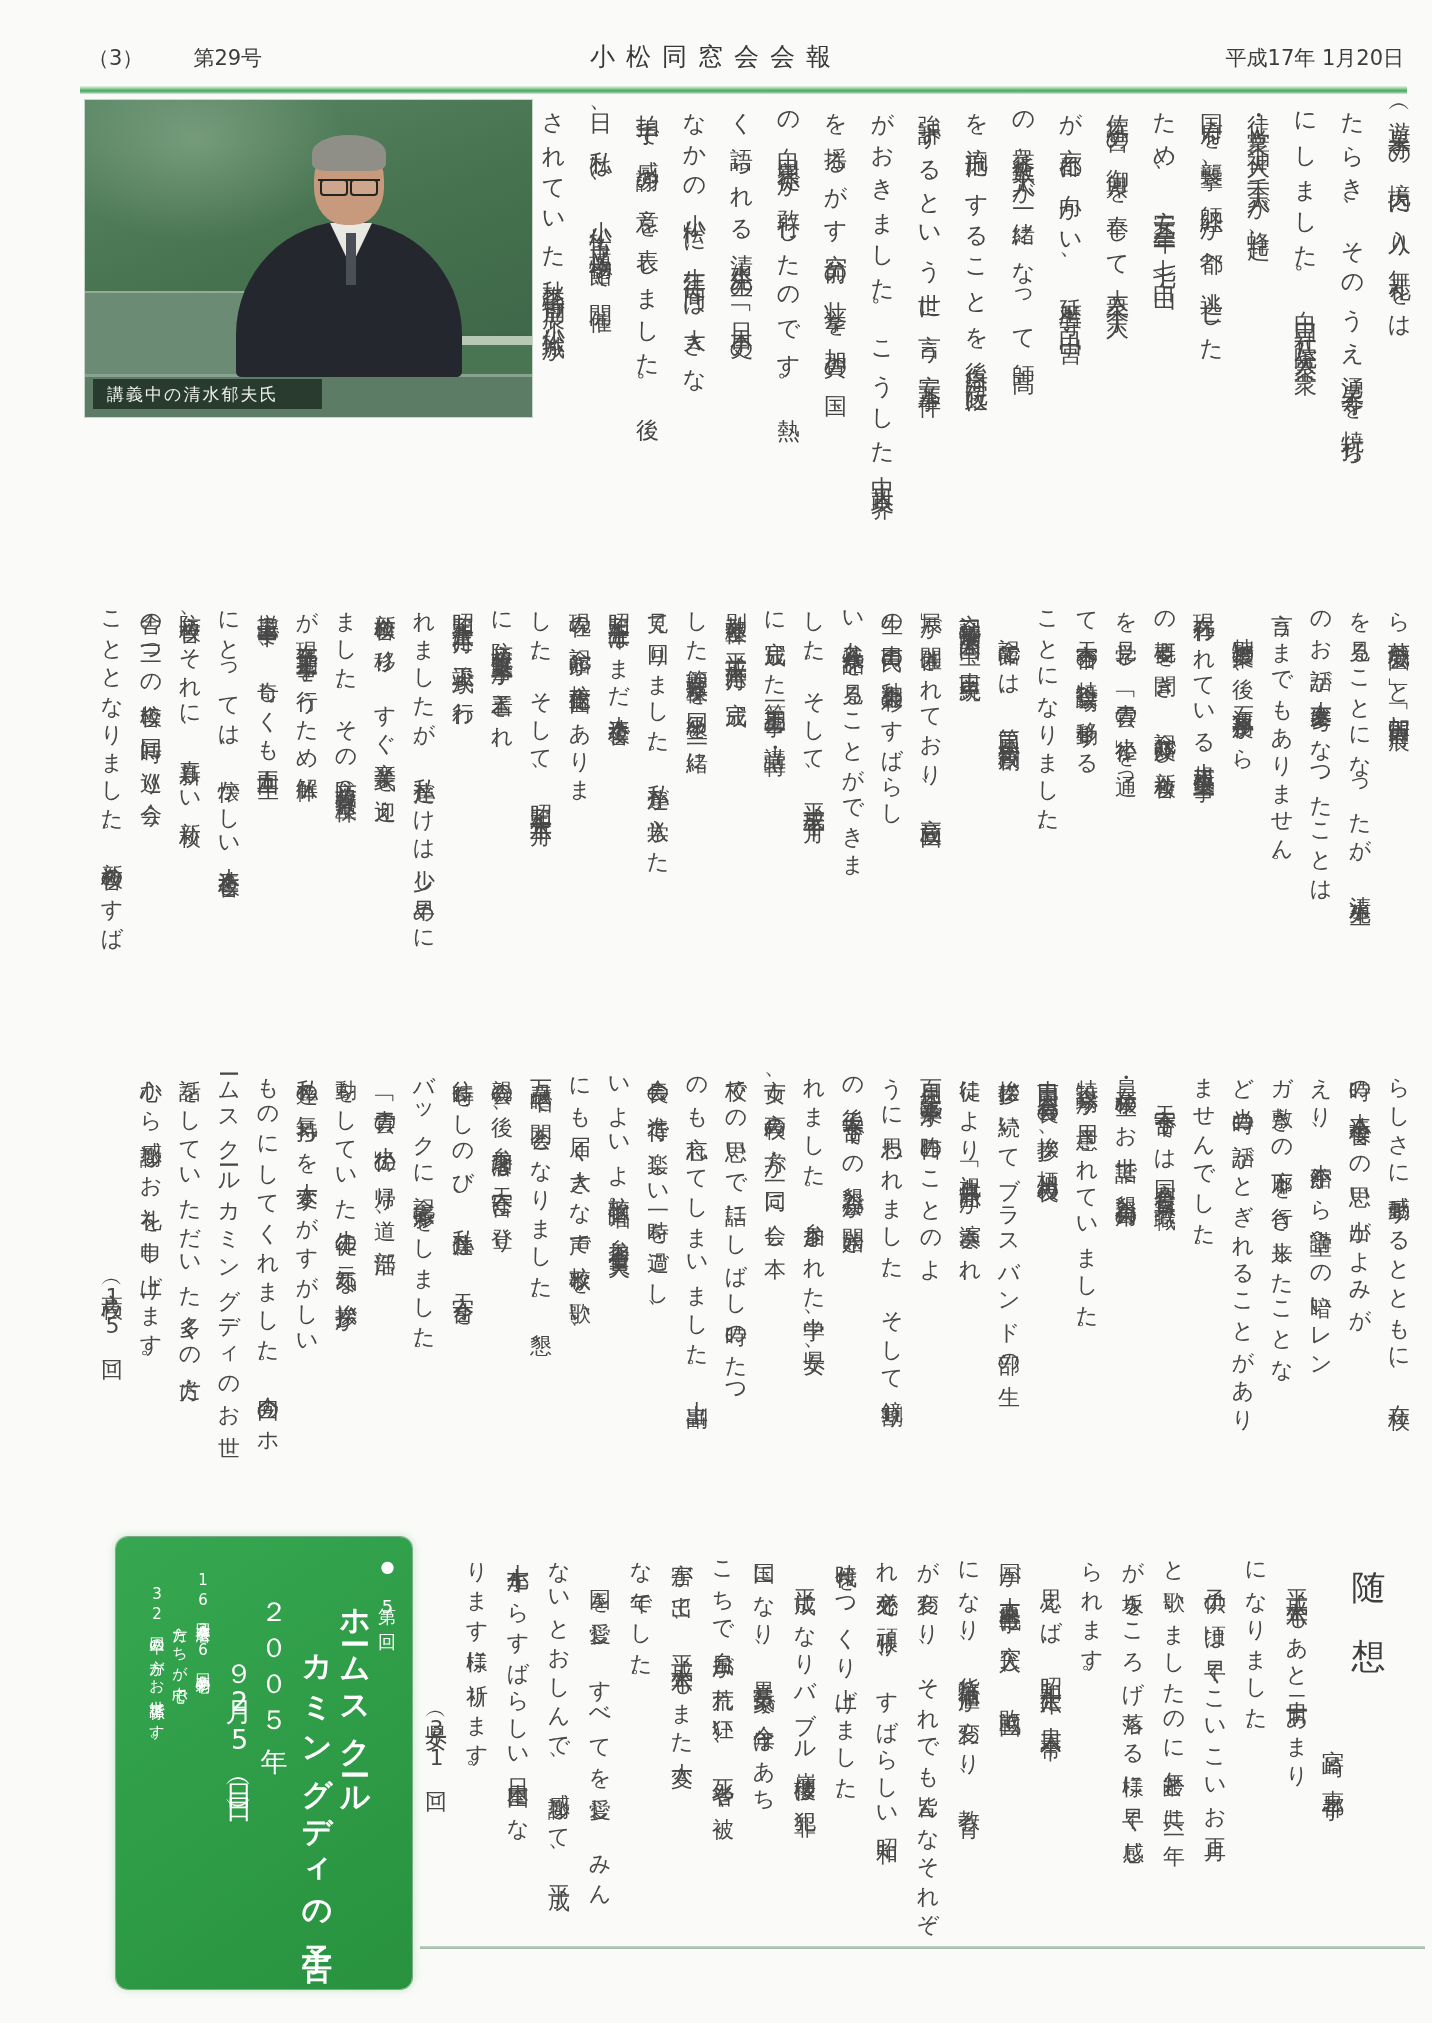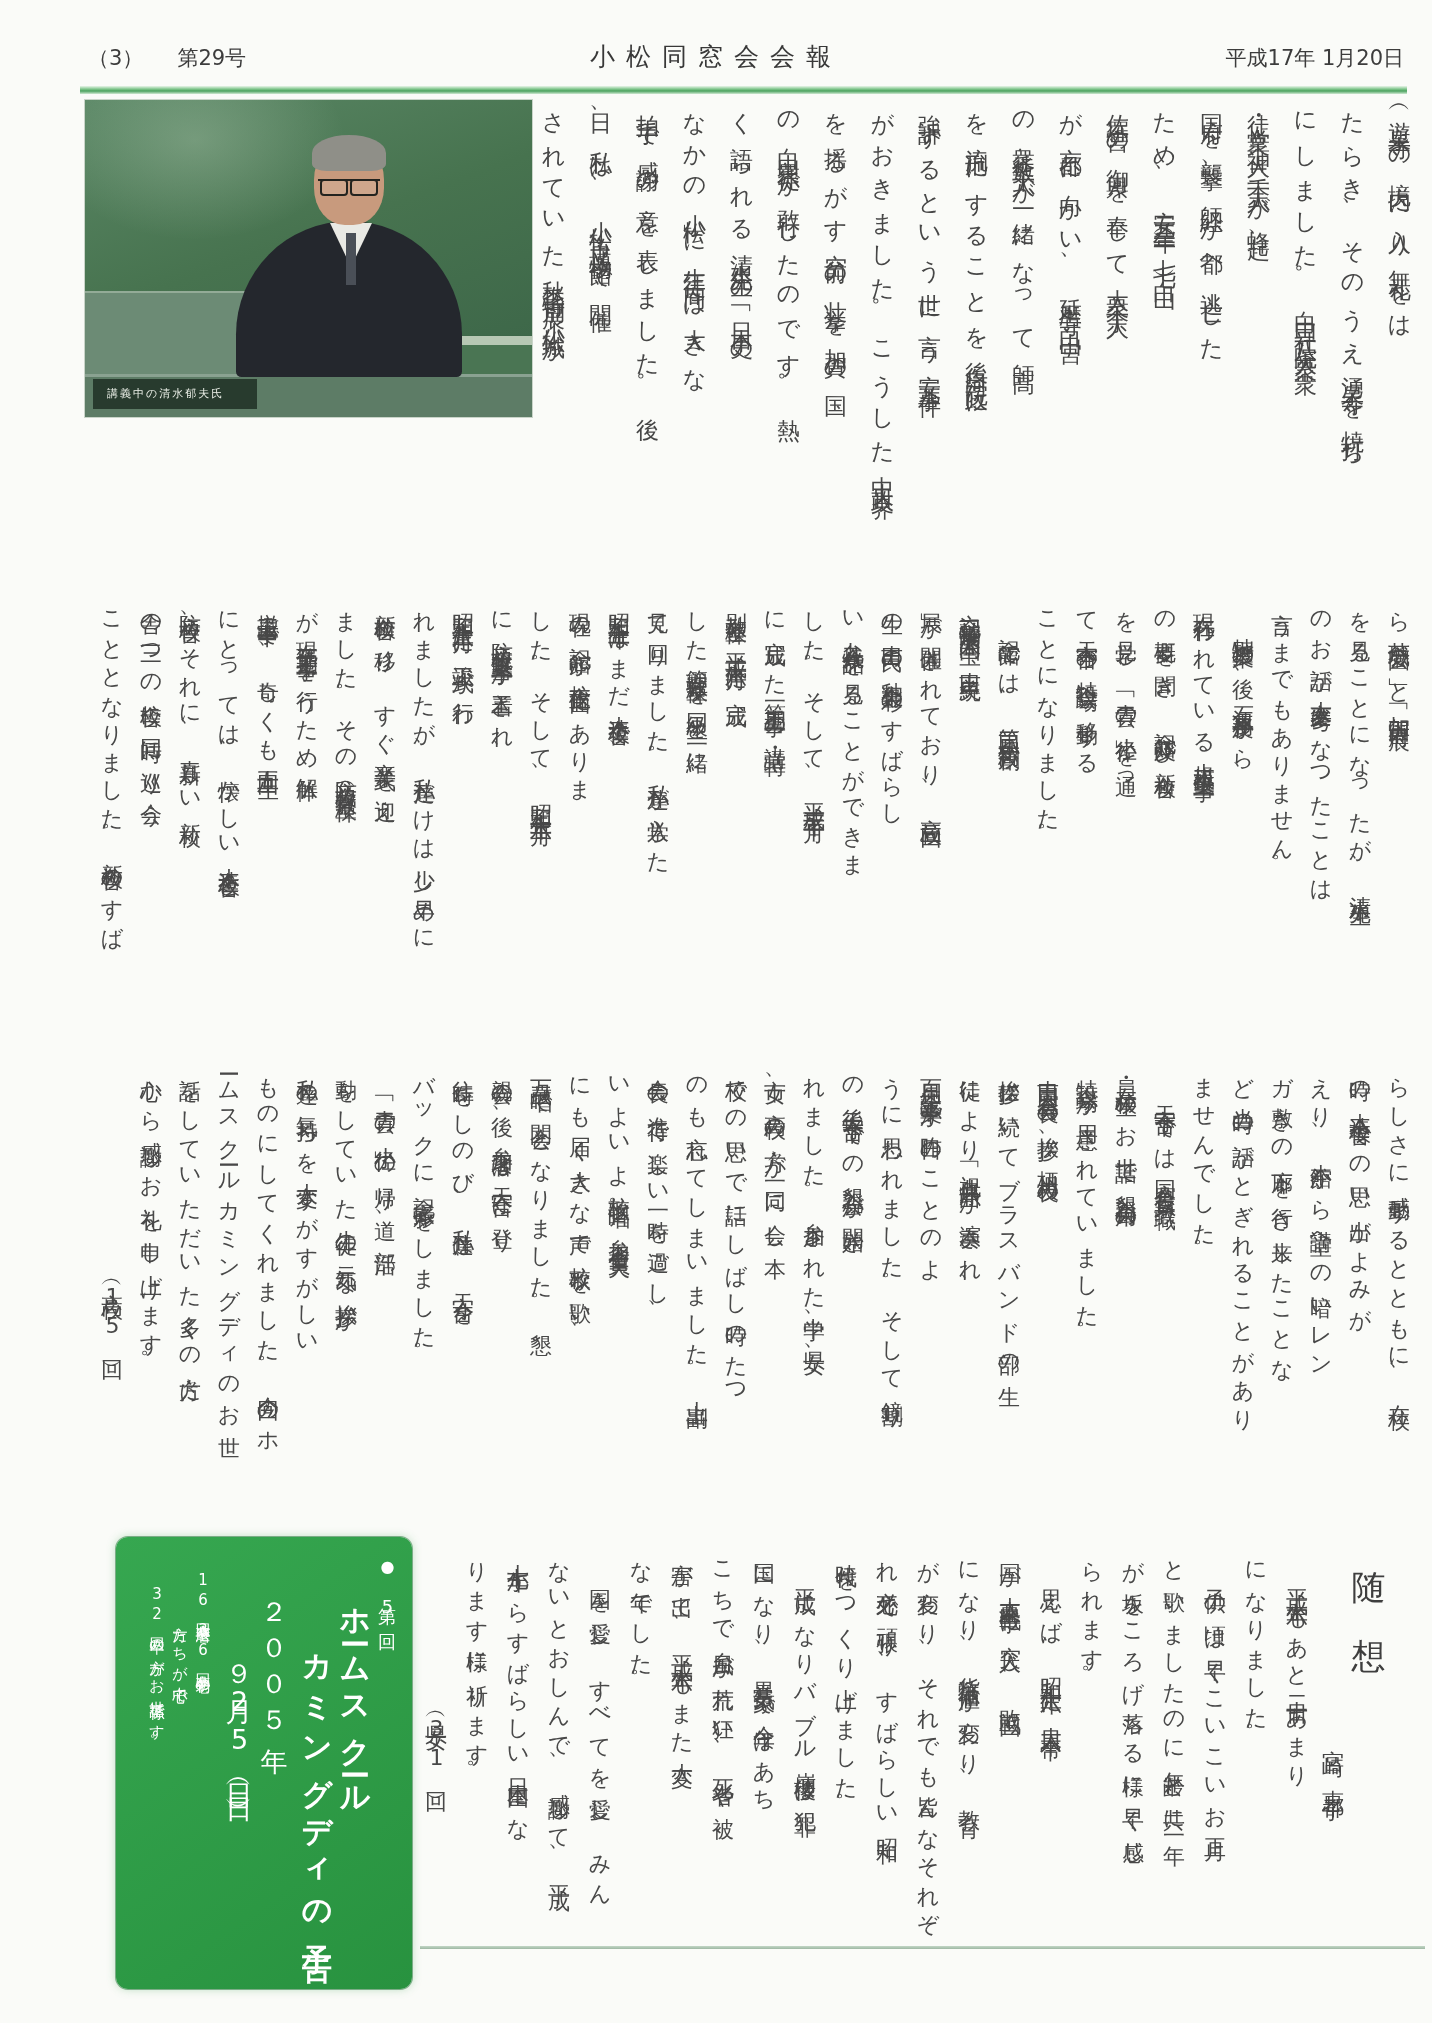--- a/index.html
+++ b/index.html
@@ -4,21 +4,21 @@
 <style>
   html,body{margin:0;padding:0;}
   body{
     width:1432px;height:2023px;position:relative;
     background:#fafbf8;color:#484848;
     font-family:"DejaVu Sans",sans-serif;
     overflow:hidden;
   }
   
   .hdr-left{position:absolute;left:88px;top:44px;font-size:21px;color:#3c3c3c;white-space:nowrap;}
-  .hdr-left .issue{margin-left:34px;}
+  .hdr-left .issue{margin-left:50px;}
   .hdr-title{position:absolute;left:0;right:0;top:40px;text-align:center;font-size:25px;letter-spacing:11px;color:#383838;}
   .hdr-date{position:absolute;right:28px;top:44px;font-size:21px;color:#3c3c3c;text-align:center;}
   .rule-top{position:absolute;left:80px;top:86px;width:1327px;height:8px;
     background:linear-gradient(to bottom,#e8f5e9,#7cc489 40%,#4ca260 62%,#cfe9d2);}
   .rule-bottom{position:absolute;left:420px;top:1946px;width:1005px;height:3px;
     background:linear-gradient(to bottom,#c3d6c6,#9db8a3);}
   
   .photo{position:absolute;left:85px;top:100px;width:447px;height:317px;overflow:hidden;
     background:linear-gradient(160deg,#5a8765 0%,#47734f 45%,#3a6347 100%);
     box-shadow:0 0 0 1px #c9d4c9;}
@@ -39,21 +39,21 @@
   .photo .p-head{position:absolute;right:148px;bottom:192px;width:70px;height:84px;background:#c89a7d;
     border-radius:46% 46% 44% 44%;}
   .photo .p-hair{position:absolute;right:146px;bottom:246px;width:74px;height:36px;background:#8f8f88;
     border-radius:50% 50% 20% 20%;}
   .photo .p-glasses{position:absolute;right:152px;bottom:222px;width:62px;height:14px;
     border-top:2px solid #23231f;}
   .photo .p-glasses:before,.photo .p-glasses:after{content:"";position:absolute;top:-2px;width:24px;height:13px;
     border:2px solid #23231f;border-radius:4px;background:rgba(255,255,255,0.12);}
   .photo .p-glasses:before{left:2px;} .photo .p-glasses:after{right:2px;}
   .photo .caption{position:absolute;left:8px;bottom:8px;height:30px;line-height:30px;
-    padding:0 33px 0 14px;background:rgba(26,41,31,0.78);color:#eef2ea;font-size:11px;letter-spacing:2px;}
+    padding:0 44px 0 14px;background:rgba(26,41,31,0.78);color:#eef2ea;font-size:17px;letter-spacing:2px;}
   
   .vband{position:absolute;display:flex;flex-direction:row-reverse;justify-content:flex-start;align-items:flex-start;}
   .vcol{writing-mode:vertical-rl;text-orientation:upright;line-height:1;white-space:nowrap;}
   .band1{left:543px;top:96px;width:868px;height:488px;font-size:23px;gap:24px;letter-spacing:7px;color:#464646;}
   .band2{left:88px;top:596px;width:1322px;height:404px;font-size:22px;gap:17px;letter-spacing:3px;}
   .band3{left:88px;top:1062px;width:1322px;height:422px;font-size:22px;gap:17px;letter-spacing:4px;}
   .zbody{left:420px;top:1546px;width:888px;height:408px;font-size:22px;gap:19px;letter-spacing:4px;}
   .band3.signoff-last > .vcol:last-child{padding-inline-start:210px;}
   .zbody.signoff-last > .vcol:last-child{padding-inline-start:158px;}
   .z-title{position:absolute;left:1352px;top:1545px;writing-mode:vertical-rl;text-orientation:upright;

